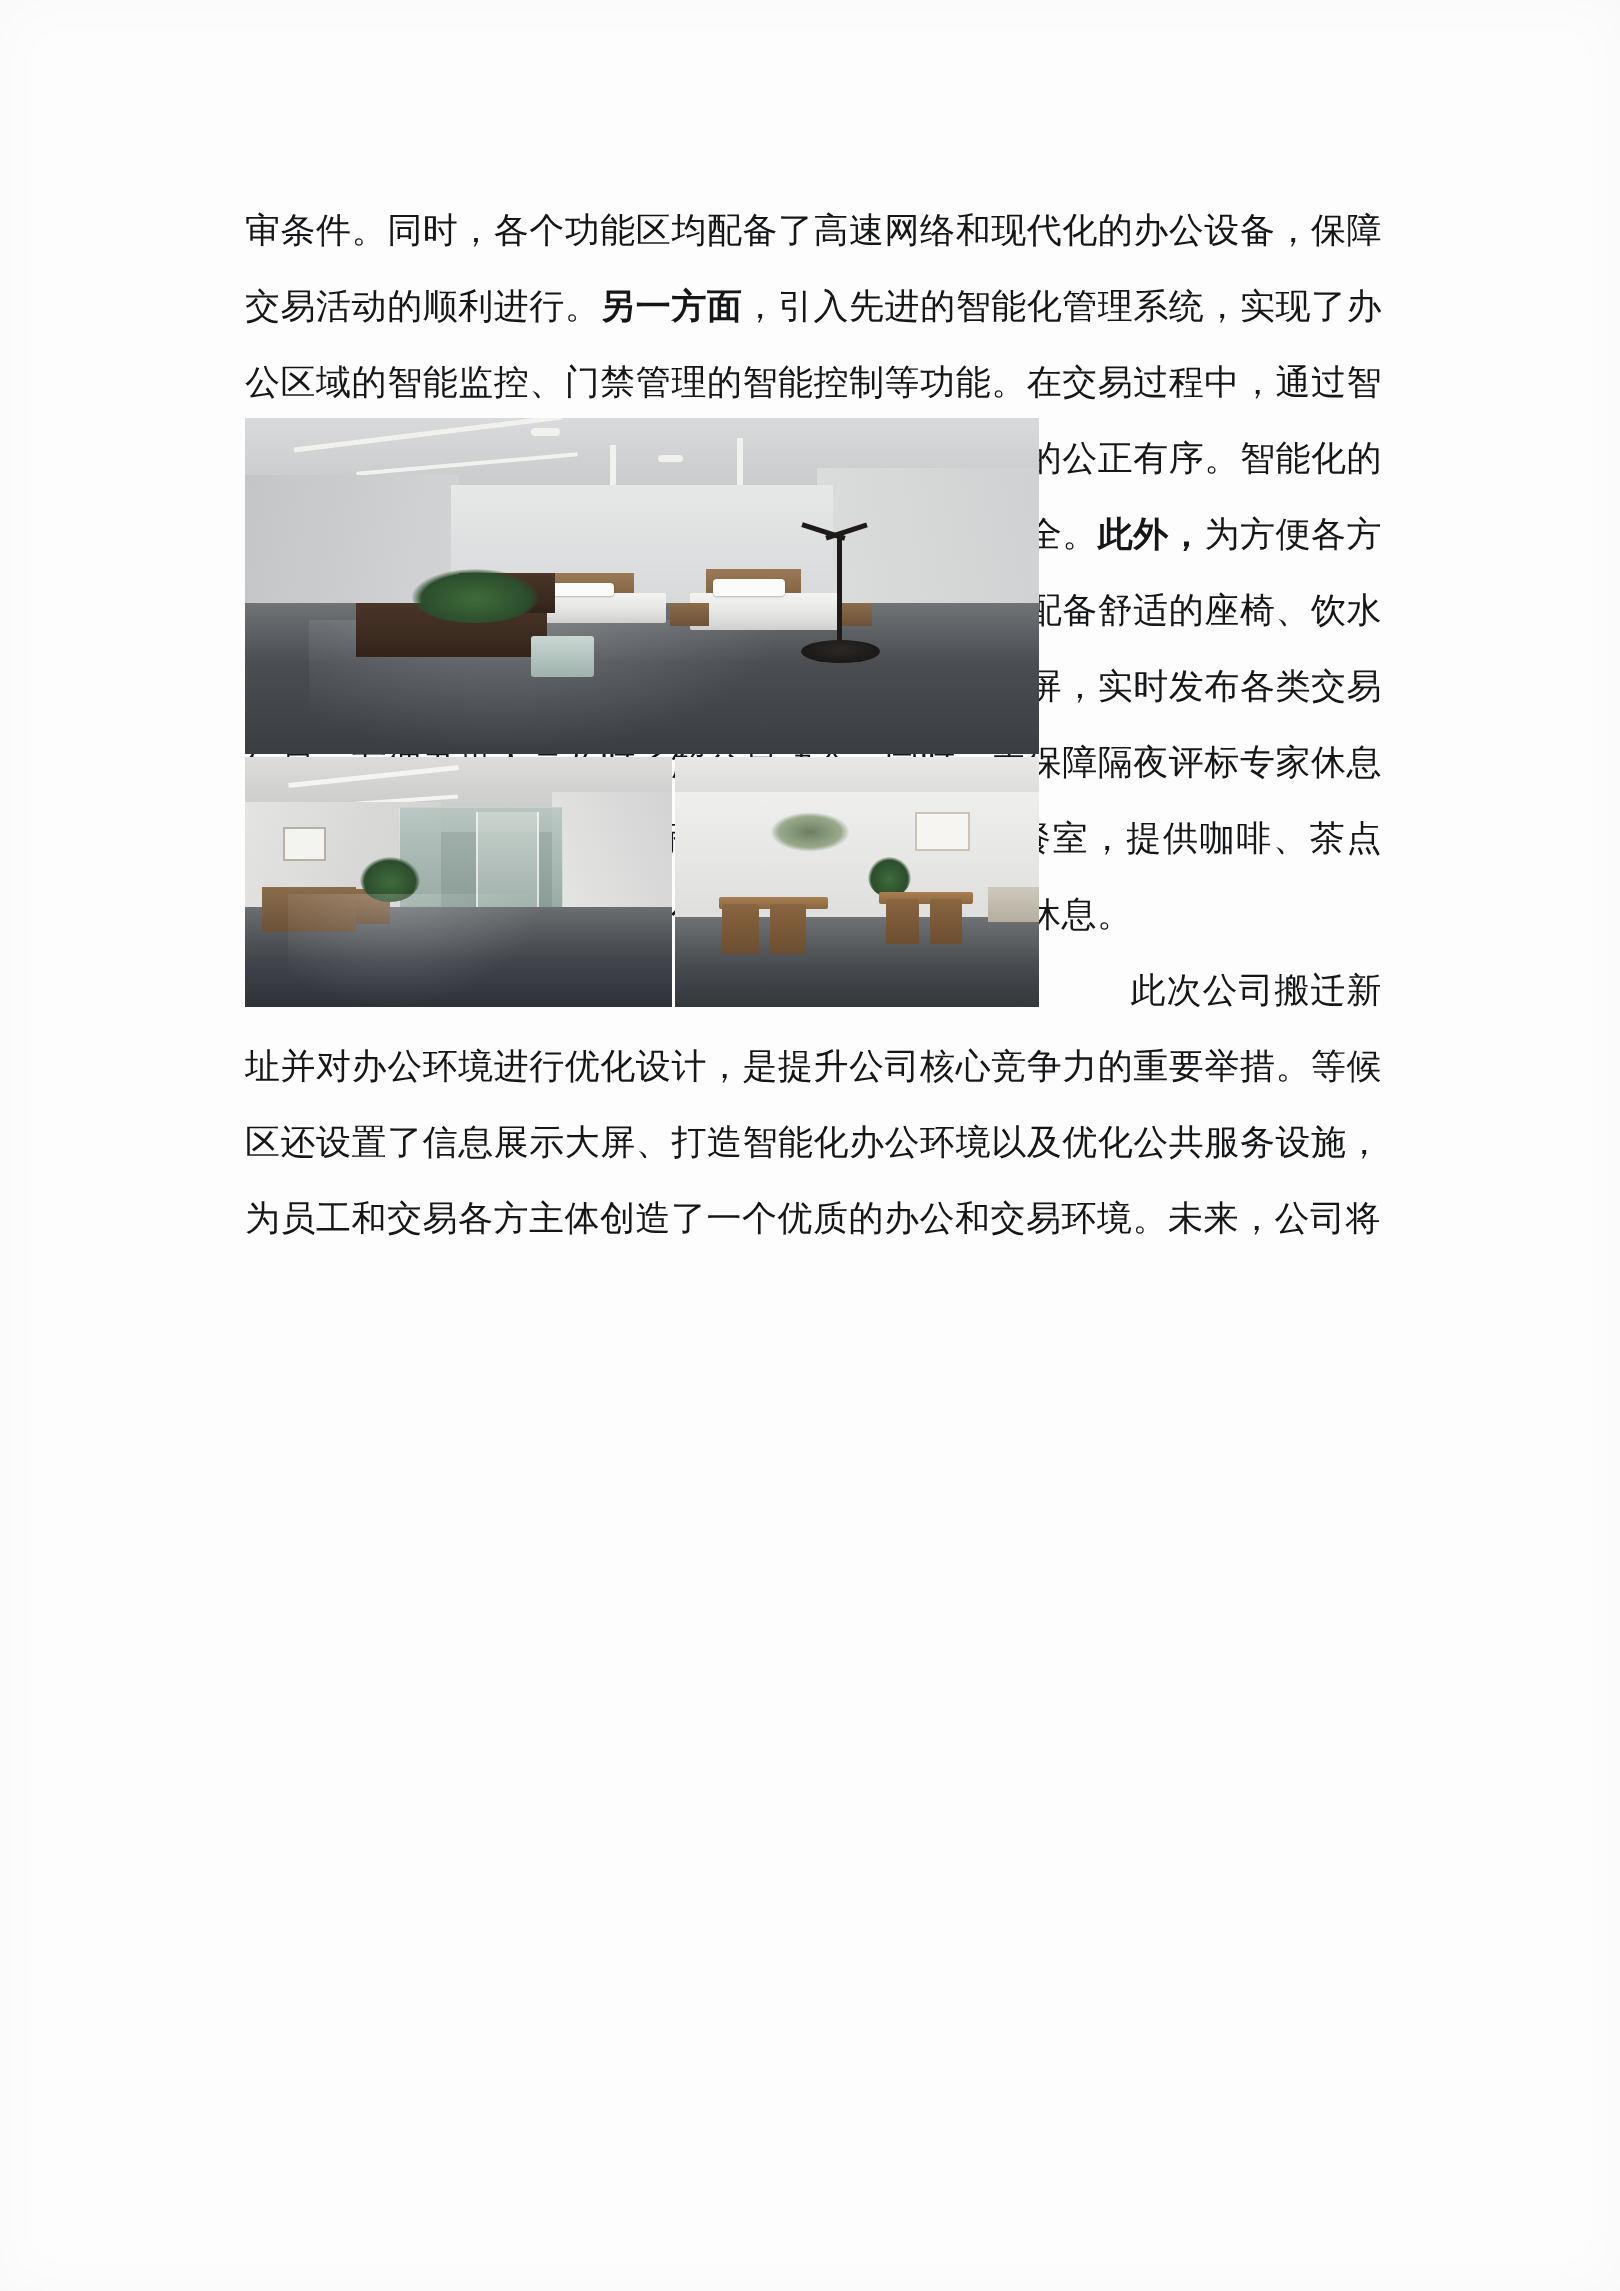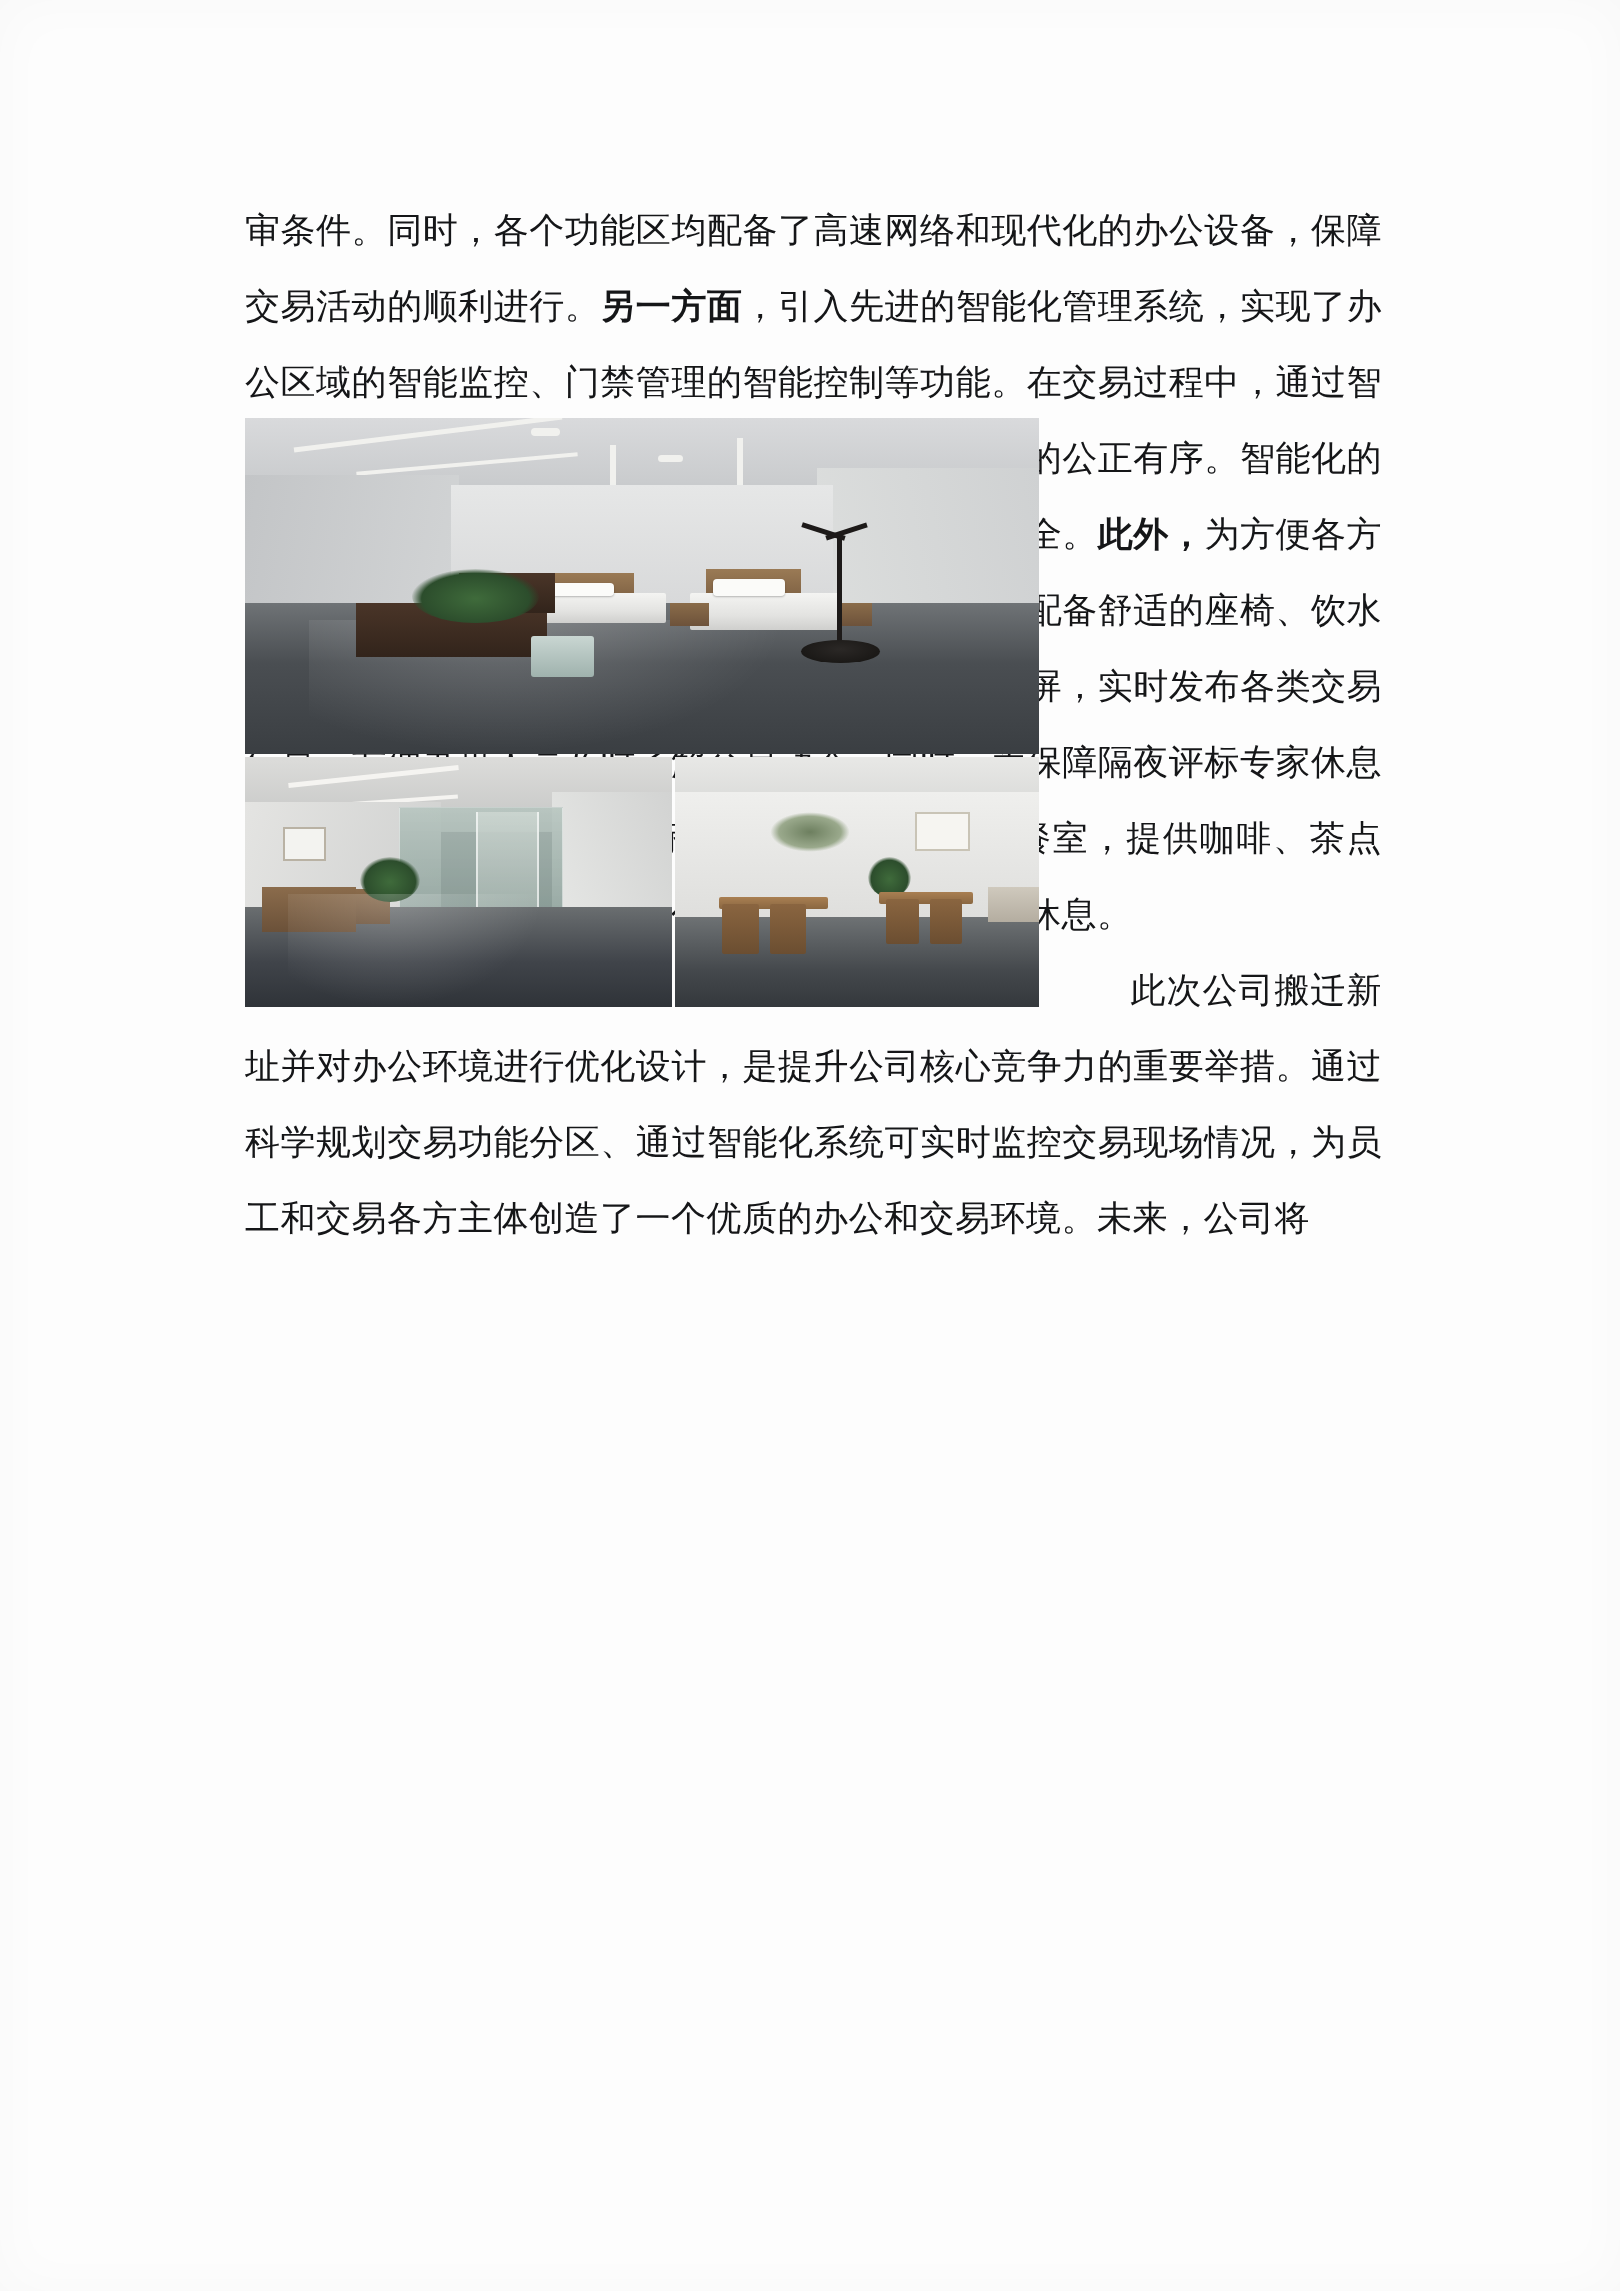--- a/index.html
+++ b/index.html
@@ -302,17 +302,17 @@
             <div class="chair" style="left:26%;top:59%;width:10%;height:20%;"></div>
             <div class="table-wood" style="left:56%;top:54%;width:26%;height:5%;"></div>
             <div class="chair" style="left:58%;top:57%;width:9%;height:18%;"></div>
             <div class="chair" style="left:70%;top:57%;width:9%;height:18%;"></div>
             <div class="cabinet" style="left:86%;top:52%;width:14%;height:14%;background:linear-gradient(180deg,#cfc9bd,#b4ada0);"></div>
           </div>
         </div>
       </div>
     </div>
 
-    <div class="para indent">此次公司搬迁新址并对办公环境进行优化设计，是提升公司核心竞争力的重要举措。通过科学规划交易功能分区、通过智能化系统可实时监控交易现场情况，为员工和交易各方主体创造了一个优质的办公和交易环境。未来，公司将</div>
+    <div class="para indent">此次公司搬迁新址并对办公环境进行优化设计，是提升公司核心竞争力的重要举措。等候区还设置了信息展示大屏、打造智能化办公环境以及优化公共服务设施，为员工和交易各方主体创造了一个优质的办公和交易环境。未来，公司将</div>
 
   </div>
 </div>
 
 
 </body></html>

